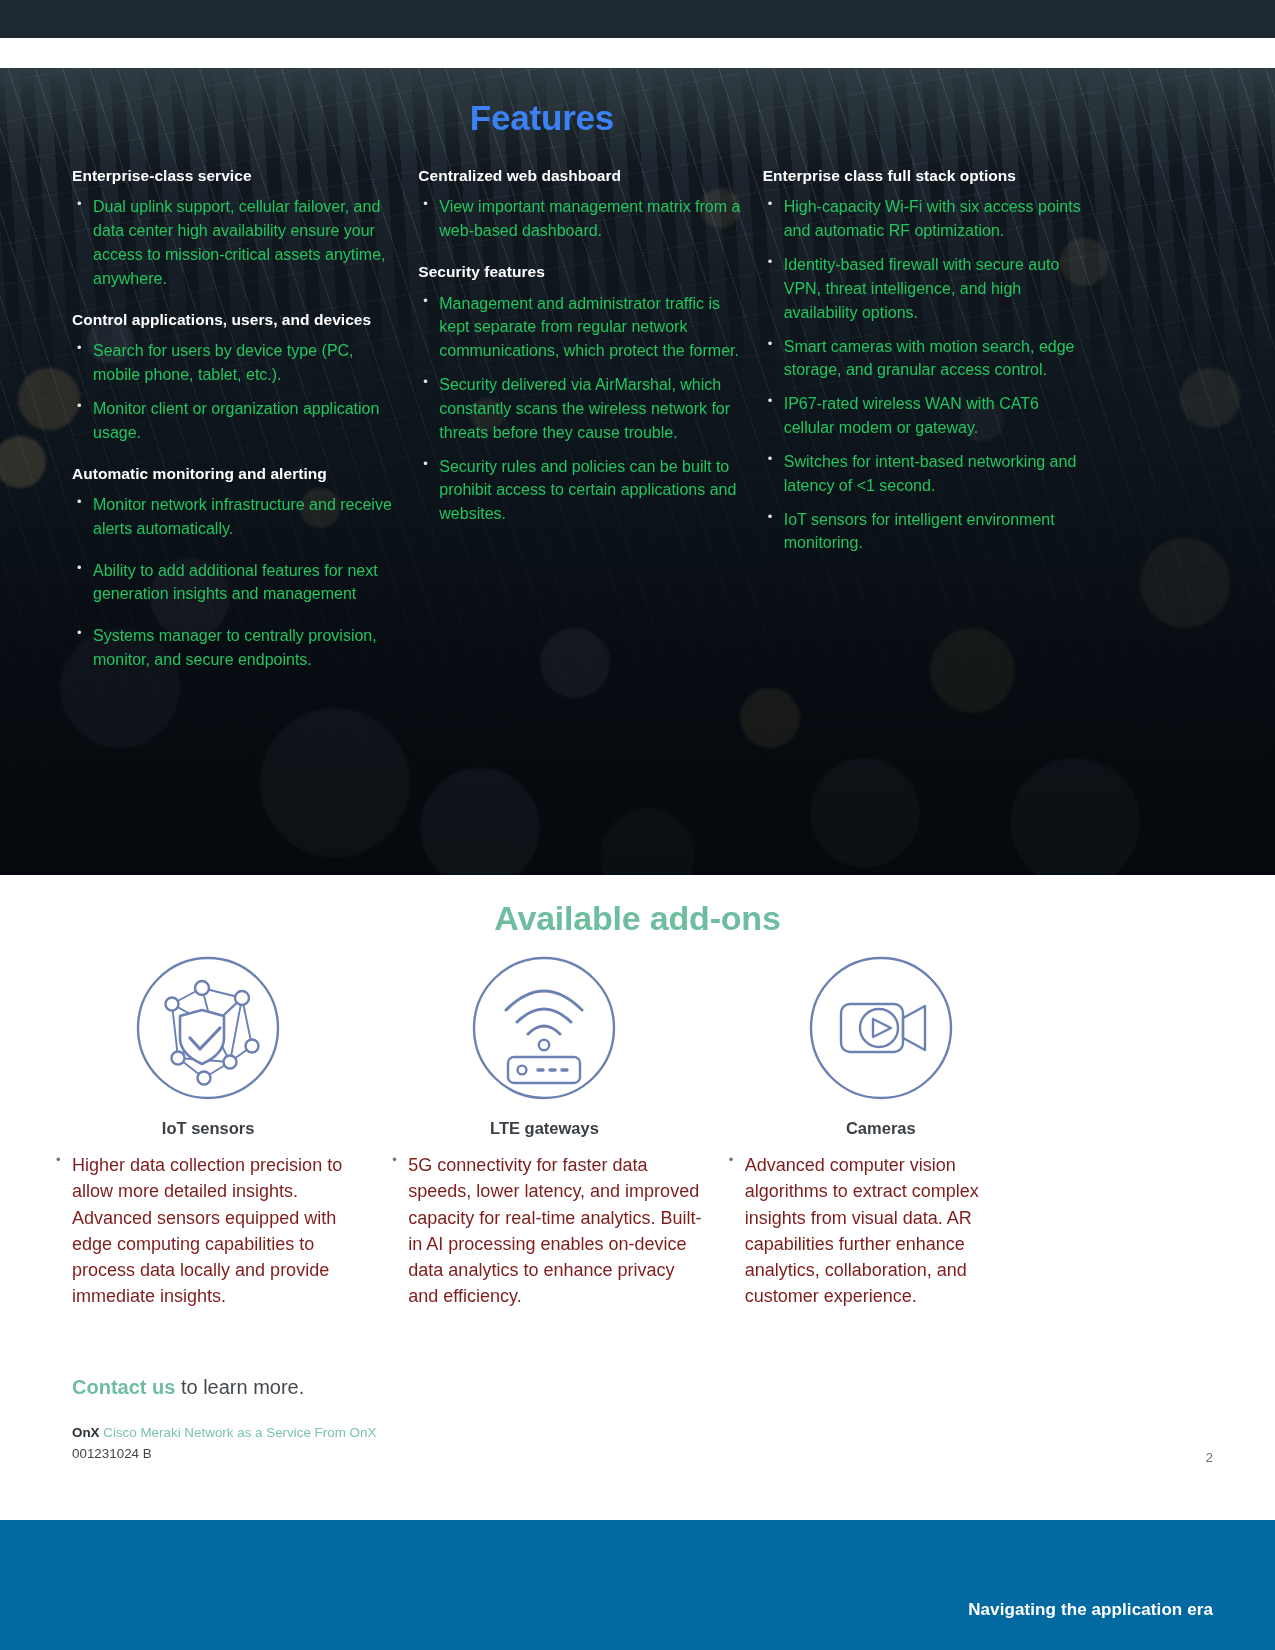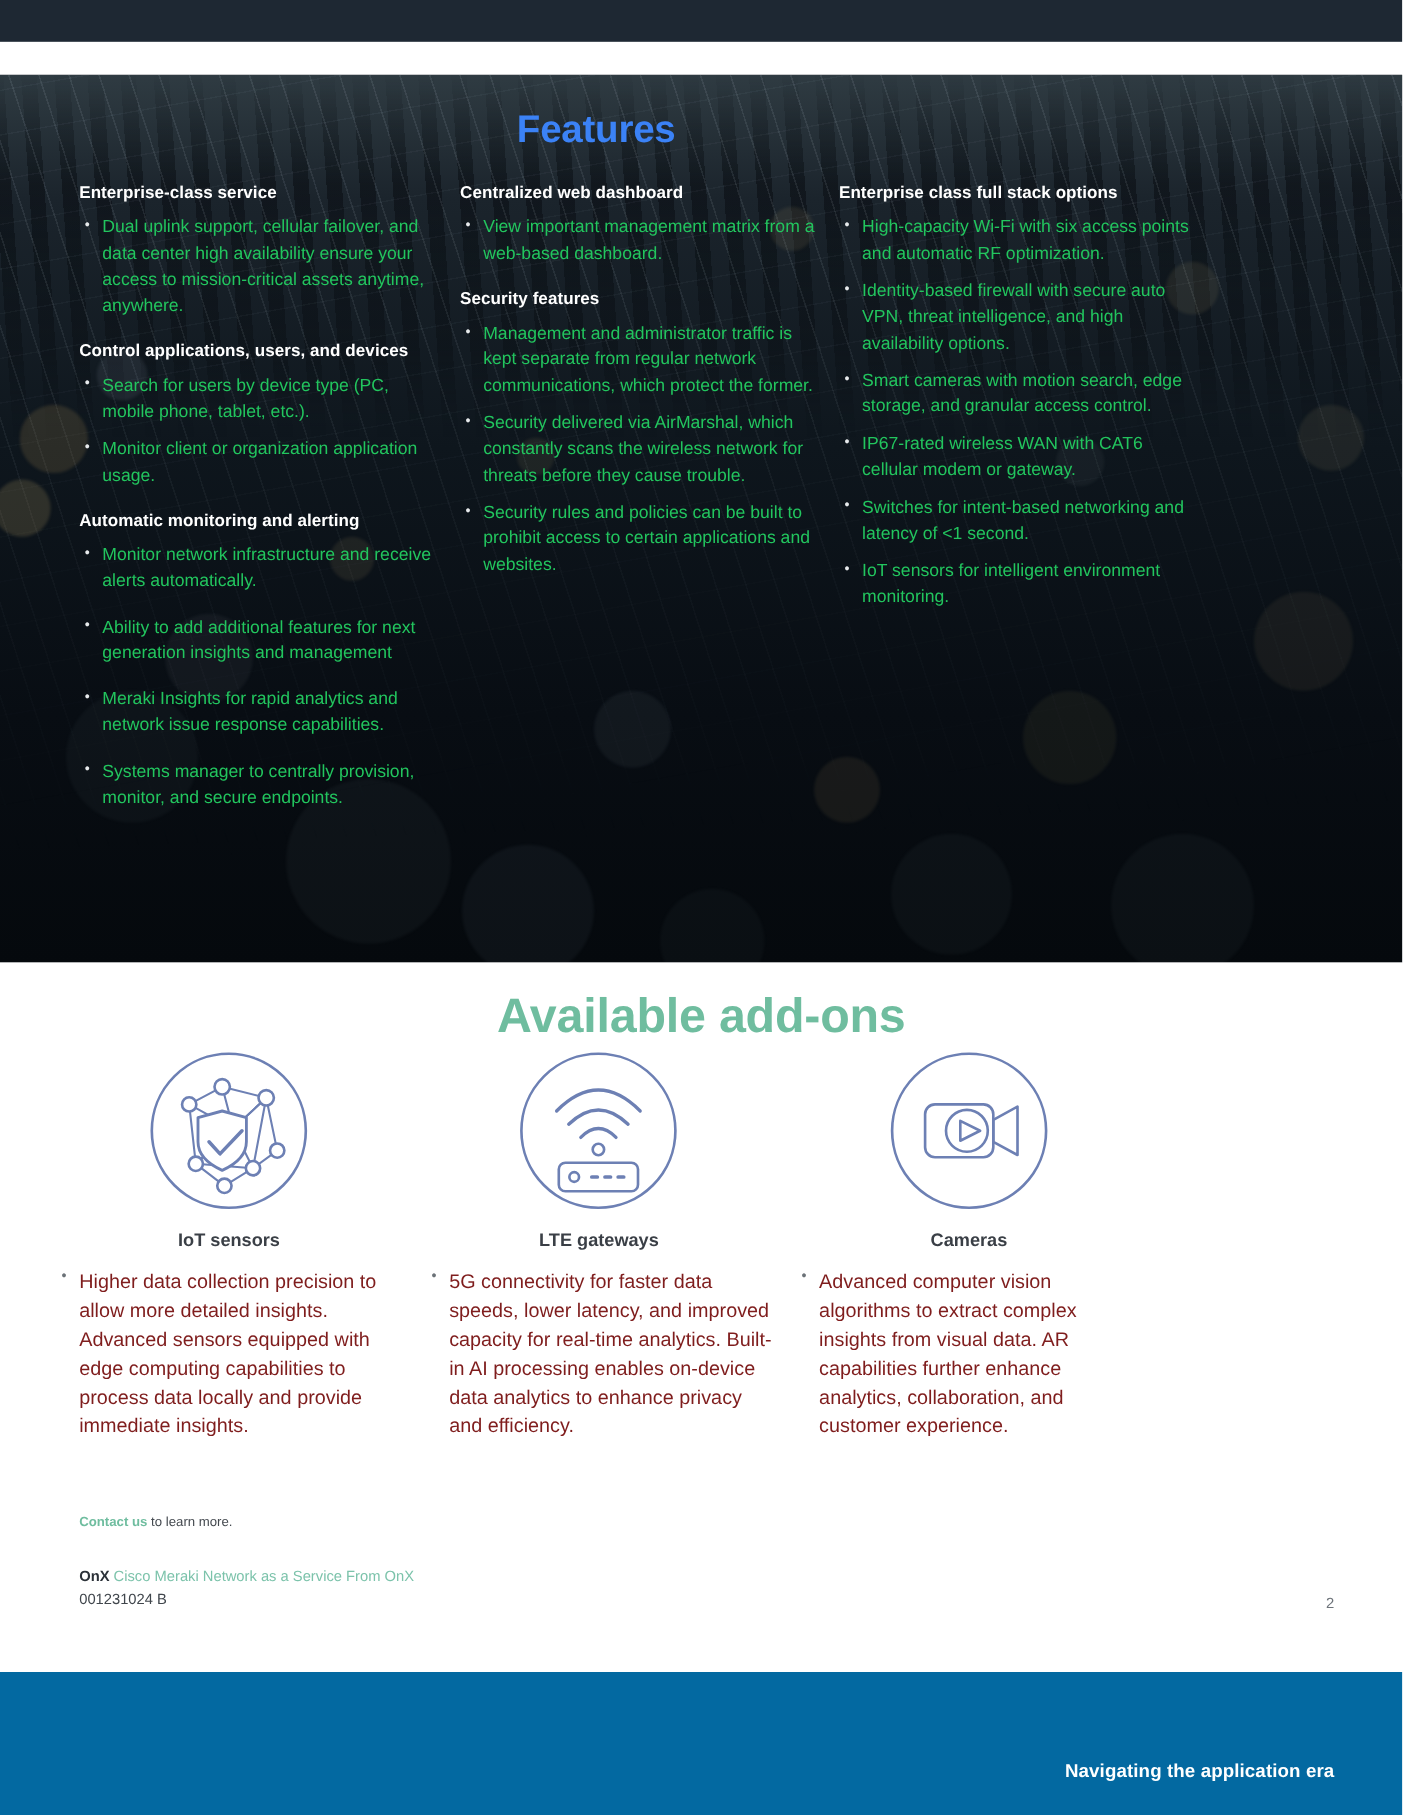--- a/index.html
+++ b/index.html
@@ -120,21 +120,21 @@
     position: absolute;
     top: 875px; left: 0;
     width: 1275px;
     height: 645px;
     background: #ffffff;
   }
   .addons-title {
     position: absolute;
     top: 24px; left: 0; width: 1275px;
     text-align: center;
-    font-size: 44px;
+    font-size: 34px;
     font-weight: 700;
     letter-spacing: -0.2px;
     color: #6fbd9f;
   }
 
   .addon-cols {
     position: absolute;
     top: 78px; left: 0;
     width: 1089px;
     display: flex;
@@ -169,21 +169,21 @@
     position: absolute;
     left: 6px; top: -1px;
     font-size: 13px;
     color: #6c7278;
   }
 
   
   .contact {
     position: absolute;
     top: 1376px; left: 72px;
-    font-size: 12px;
+    font-size: 20px;
     color: #44494f;
   }
   .contact .cta {
     color: #6fbd9f;
     font-weight: 700;
   }
 
   .colophon {
     position: absolute;
     top: 1423px; left: 72px;
@@ -269,21 +269,20 @@
           <ul class="feat-list">
             <li>Search for users by device type (PC, mobile phone, tablet, etc.).</li>
             <li>Monitor client or organization application usage.</li>
           </ul>
         </div>
         <div class="feat-group">
           <div class="feat-h">Automatic monitoring and alerting</div>
           <ul class="feat-list loose">
             <li>Monitor network infrastructure and receive alerts automatically.</li>
             <li>Ability to add additional features for next generation insights and management</li>
-            <li>Meraki Insights for rapid analytics and network issue response capabilities.</li>
             <li>Systems manager to centrally provision, monitor, and secure endpoints.</li>
           </ul>
         </div>
       </div>
 
       <div class="feat-col c2">
         <div class="feat-group">
           <div class="feat-h">Centralized web dashboard</div>
           <ul class="feat-list">
             <li>View important management matrix from a web-based dashboard.</li>

